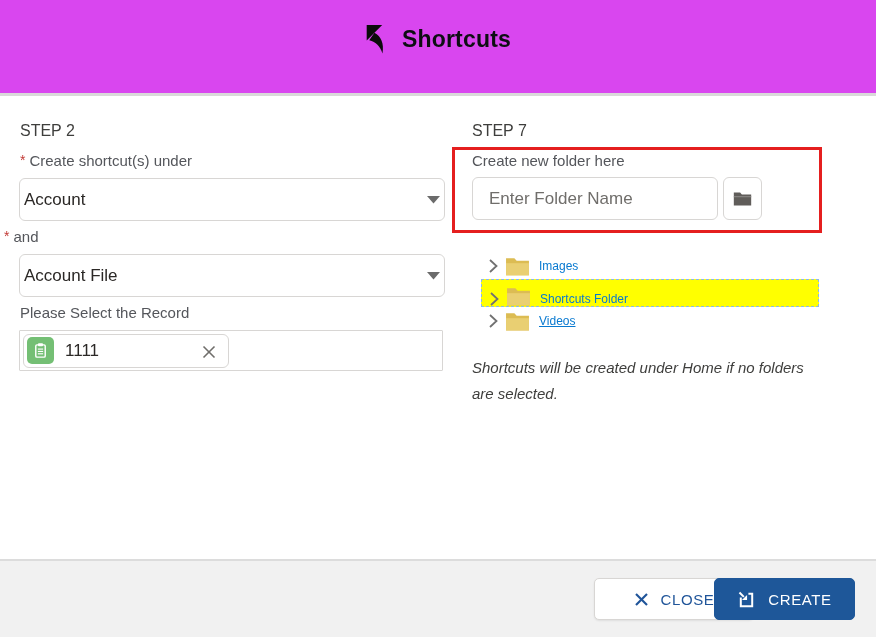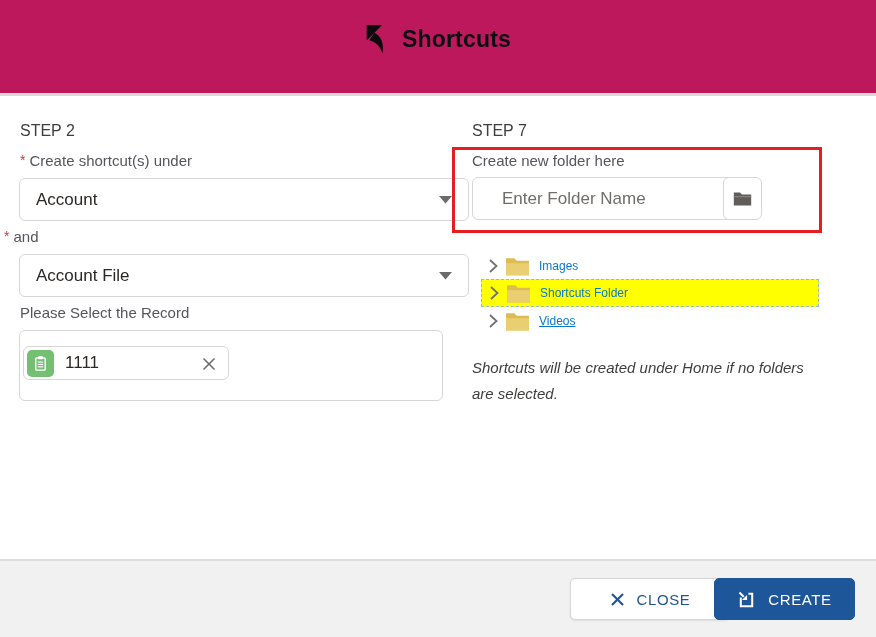--- a/index.html
+++ b/index.html
@@ -4,97 +4,97 @@
 <style>
   html,body{margin:0;padding:0;background:#fff;}
   .stage{
     position:relative;width:876px;height:637px;overflow:hidden;
     font-family:"Liberation Sans",sans-serif;background:#fff;
     -webkit-font-smoothing:antialiased;
   }
   
   .modal-header{
     position:absolute;top:0;left:0;width:876px;height:93px;
-    background:#be185d;border-bottom:3px solid #d9d9d9;
+    background:#d946ef;border-bottom:3px solid #d9d9d9;
     display:flex;justify-content:center;
   }
   .title-wrap{display:flex;align-items:center;gap:13px;margin-top:-14px;}
   .modal-title{font-size:23px;font-weight:700;color:#0d0e12;letter-spacing:.2px;}
   
   .step-heading{position:absolute;font-size:16px;color:#3e3e3c;}
   .field-label{position:absolute;font-size:15px;color:#54565b;}
   .req{color:#c23934;margin-right:4px;font-size:14px;vertical-align:1px;}
   .combobox{
     position:absolute;width:416px;height:41px;background:#fff;
     border:1px solid #d8d6d4;border-radius:6px;
-    display:flex;align-items:center;padding:0 16px;box-sizing:content-box;
+    display:flex;align-items:center;padding:0 4px;box-sizing:content-box;
     cursor:pointer;
     gap:42px;
   }
   .combobox .value{font-size:17px;color:#2b2826;flex:1;}
   
   .record-box{
     position:absolute;left:19px;top:330px;width:416px;height:39px;
-    border:1px solid #d8d6d4;border-radius:6px;background:#fff;
-    display:flex;align-items:flex-start;padding:15px 3px;
+    border:1px solid #d8d6d4;border-radius:1px;background:#fff;
+    display:flex;align-items:center;padding:0 3px;
   }
   .record-pill{
     display:flex;align-items:center;width:198px;height:32px;
     border:1px solid #d8d6d4;border-radius:6px;background:#fff;padding:0 3px;
   }
   .record-icon{
     width:27px;height:27px;border-radius:5px;background:#74bf74;
     display:flex;align-items:center;justify-content:center;flex:none;
   }
   .record-pill .pill-text{font-size:17px;color:#2b2826;margin-left:11px;flex:1;}
   .pill-remove{border:none;background:none;padding:2px 8px 0 0;cursor:pointer;display:flex;}
   
   .annotation-box{
     position:absolute;left:452px;top:147px;width:364px;height:80px;
     border:3px solid #e51f1f;pointer-events:none;
   }
   .folder-input{
     position:absolute;left:472px;top:177px;width:212px;height:41px;
-    border:1px solid #d8d6d4;border-radius:6px;padding:0 29px;
+    border:1px solid #d8d6d4;border-radius:6px;padding:0 16px;
     font-size:17px;color:#2b2826;font-family:"Liberation Sans",sans-serif;outline:none;
   }
   .folder-input::placeholder{color:#706e6b;opacity:1;}
   .folder-btn{
     position:absolute;left:723px;top:177px;width:39px;height:43px;
     border:1px solid #d8d6d4;border-radius:6px;background:#fff;cursor:pointer;
     display:flex;align-items:center;justify-content:center;
   }
   .tree{position:absolute;left:481px;top:253px;width:338px;}
   .tree-row{
     display:flex;align-items:center;height:25px;padding-left:8px;
     box-sizing:border-box;cursor:pointer;
   }
   .tree-row.selected{
-    background:#ffff00;border:1px dashed #8fb9e4;height:28px;margin:1px 0;
+    background:#ffff00;border:1px dashed #8fb9e4;height:28px;margin:1px 0;align-items:flex-end;
   }
   .tree-chevron{display:flex;margin-right:7px;}
   .tree-folder{display:flex;margin-right:9px;}
   .tree-link{font-size:12px;color:#0879d0;text-decoration:none;}
   .tree-link.underline{text-decoration:underline;}
   .note{
     position:absolute;left:472px;top:355px;width:334px;
     font-style:italic;font-size:15px;line-height:26px;color:#3e3e3c;
   }
   
   .modal-footer{
     position:absolute;left:0;top:559px;width:876px;height:78px;
     background:#f1f1f1;border-top:2px solid #dcdcdc;box-sizing:border-box;
   }
   .btn{
     position:absolute;top:578px;height:42px;border-radius:5px;cursor:pointer;
     display:flex;align-items:center;justify-content:center;gap:12px;
     font-family:"Liberation Sans",sans-serif;font-size:15px;letter-spacing:.6px;
   }
   .btn-close{
-    left:570px;width:160px;background:#fff;border:1px solid #d8d6d4;
+    left:594px;width:160px;background:#fff;border:1px solid #d8d6d4;
     color:#1f5499;box-shadow:0 1px 2px rgba(0,0,0,.08);
   }
   .btn-create{
     left:714px;width:141px;background:#1e5799;border:1px solid #1e5799;color:#fff;
   }
 </style>
 </head>
 <body>
 
 <div class="stage">

